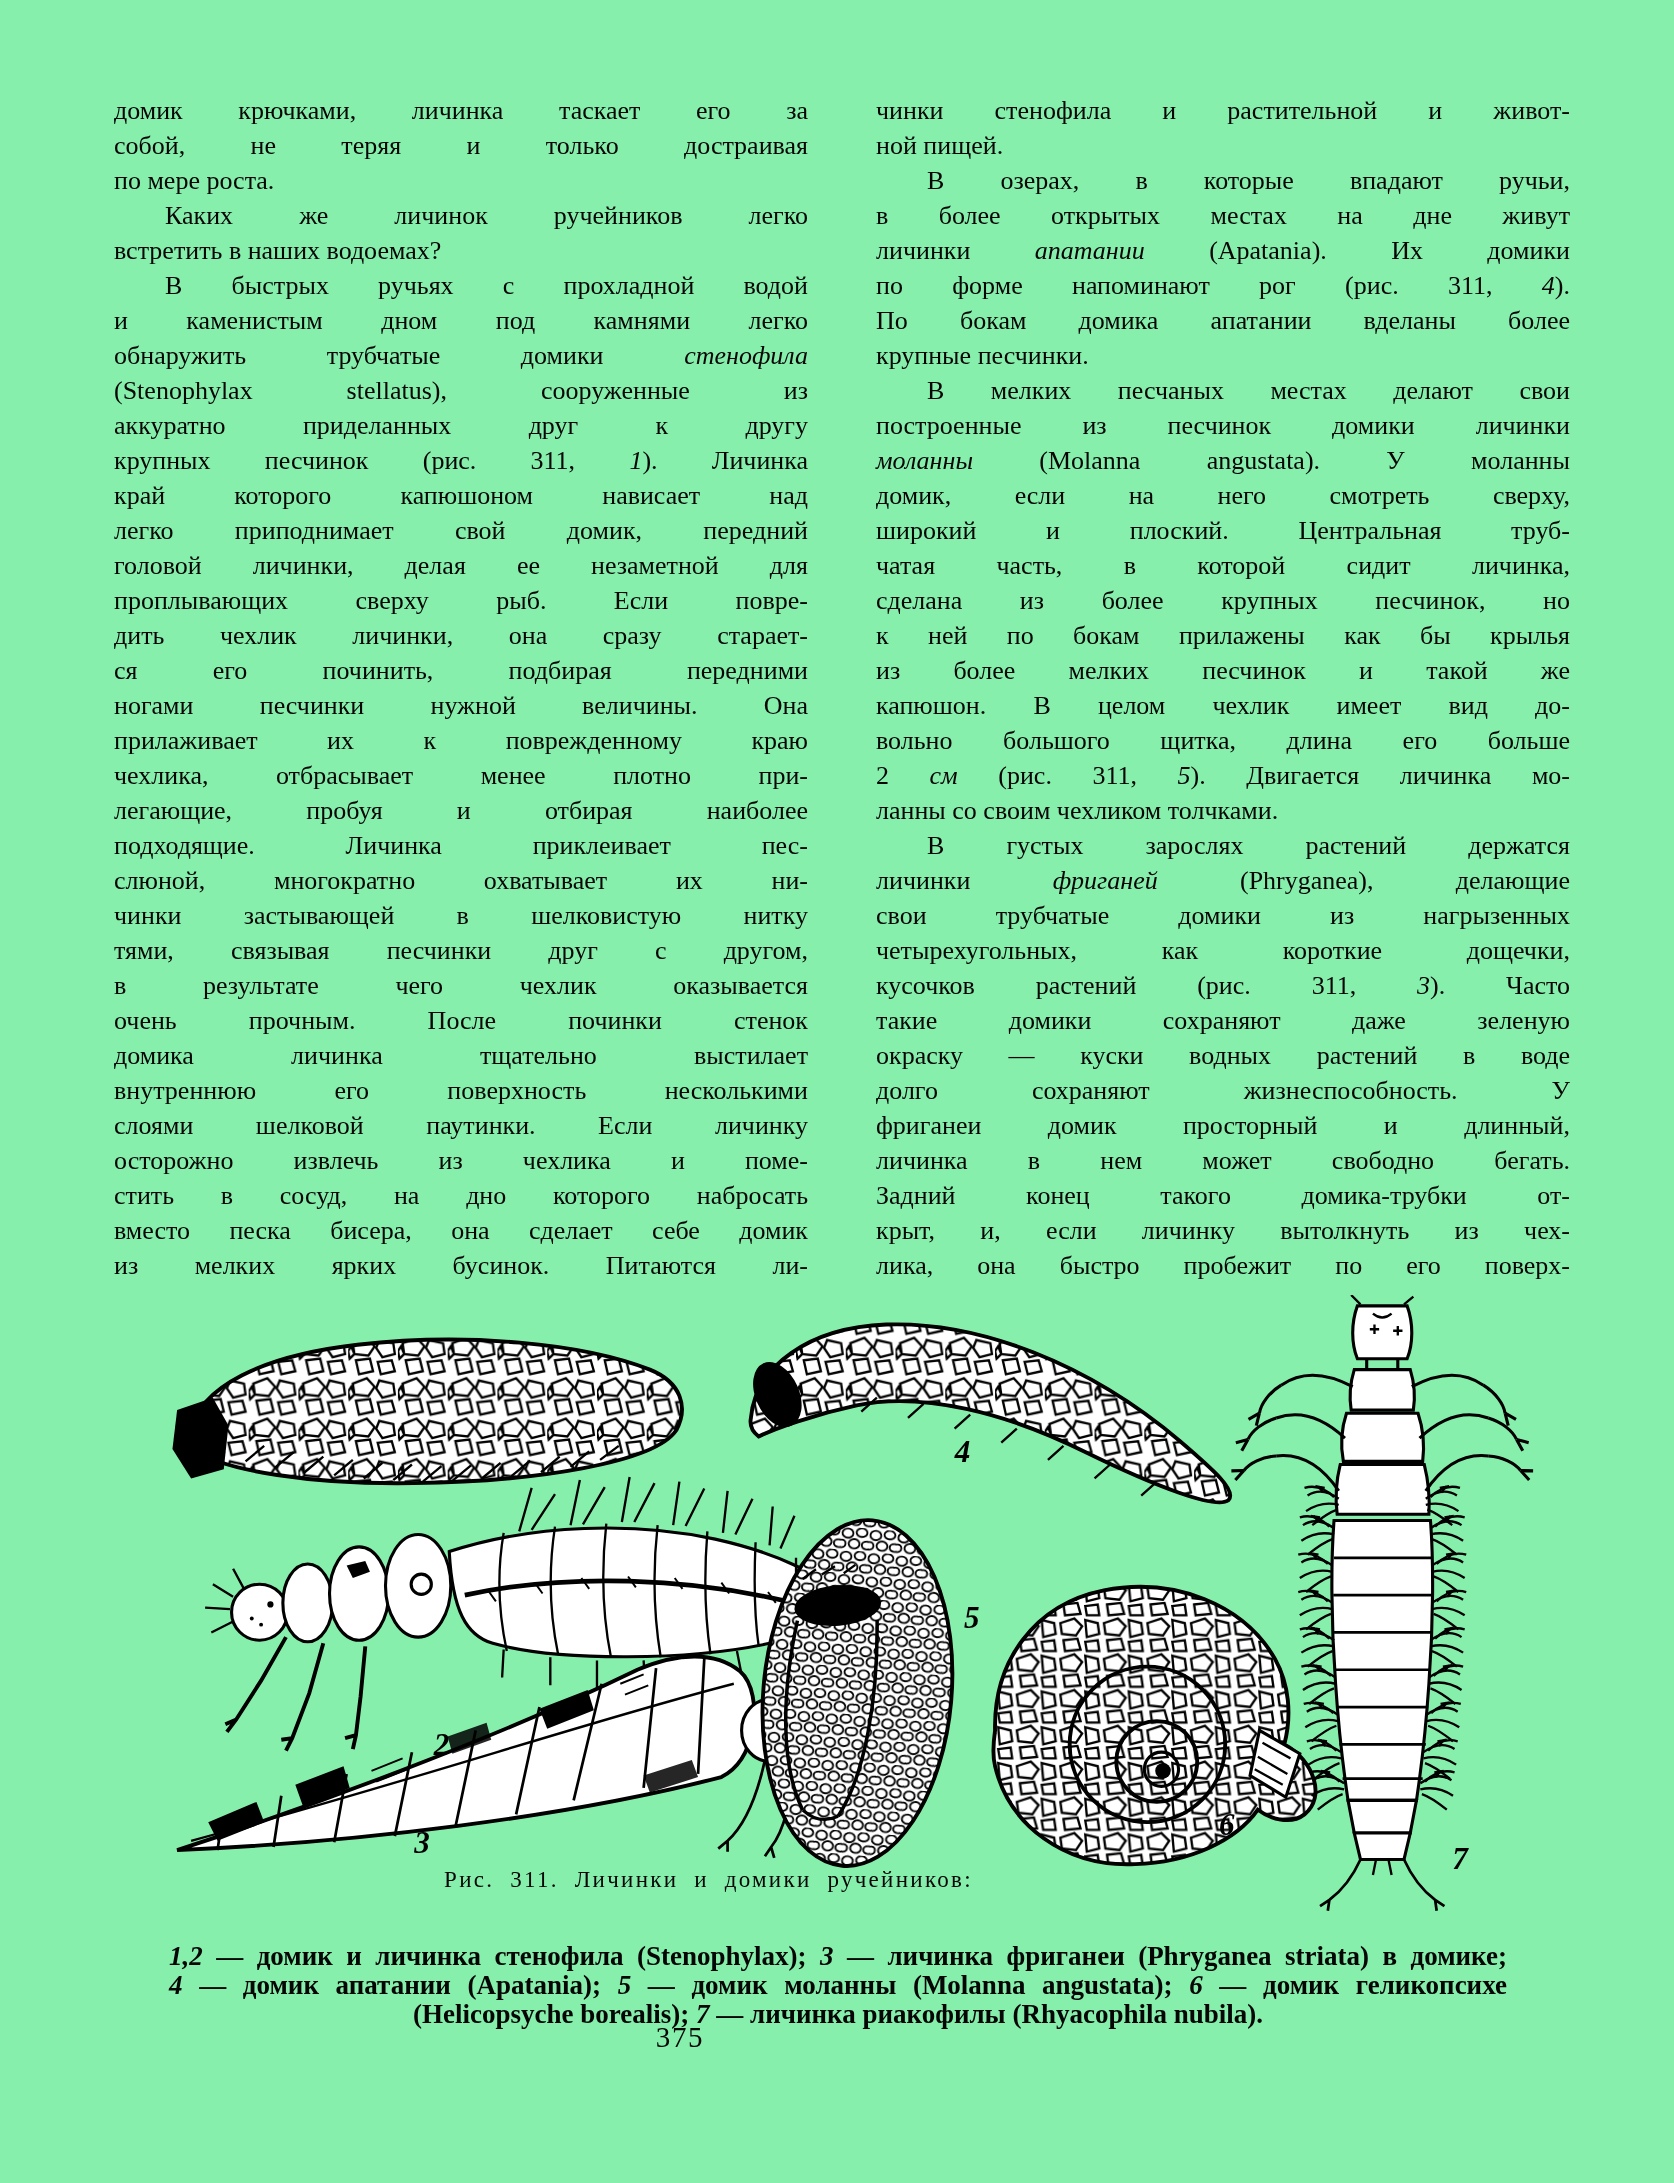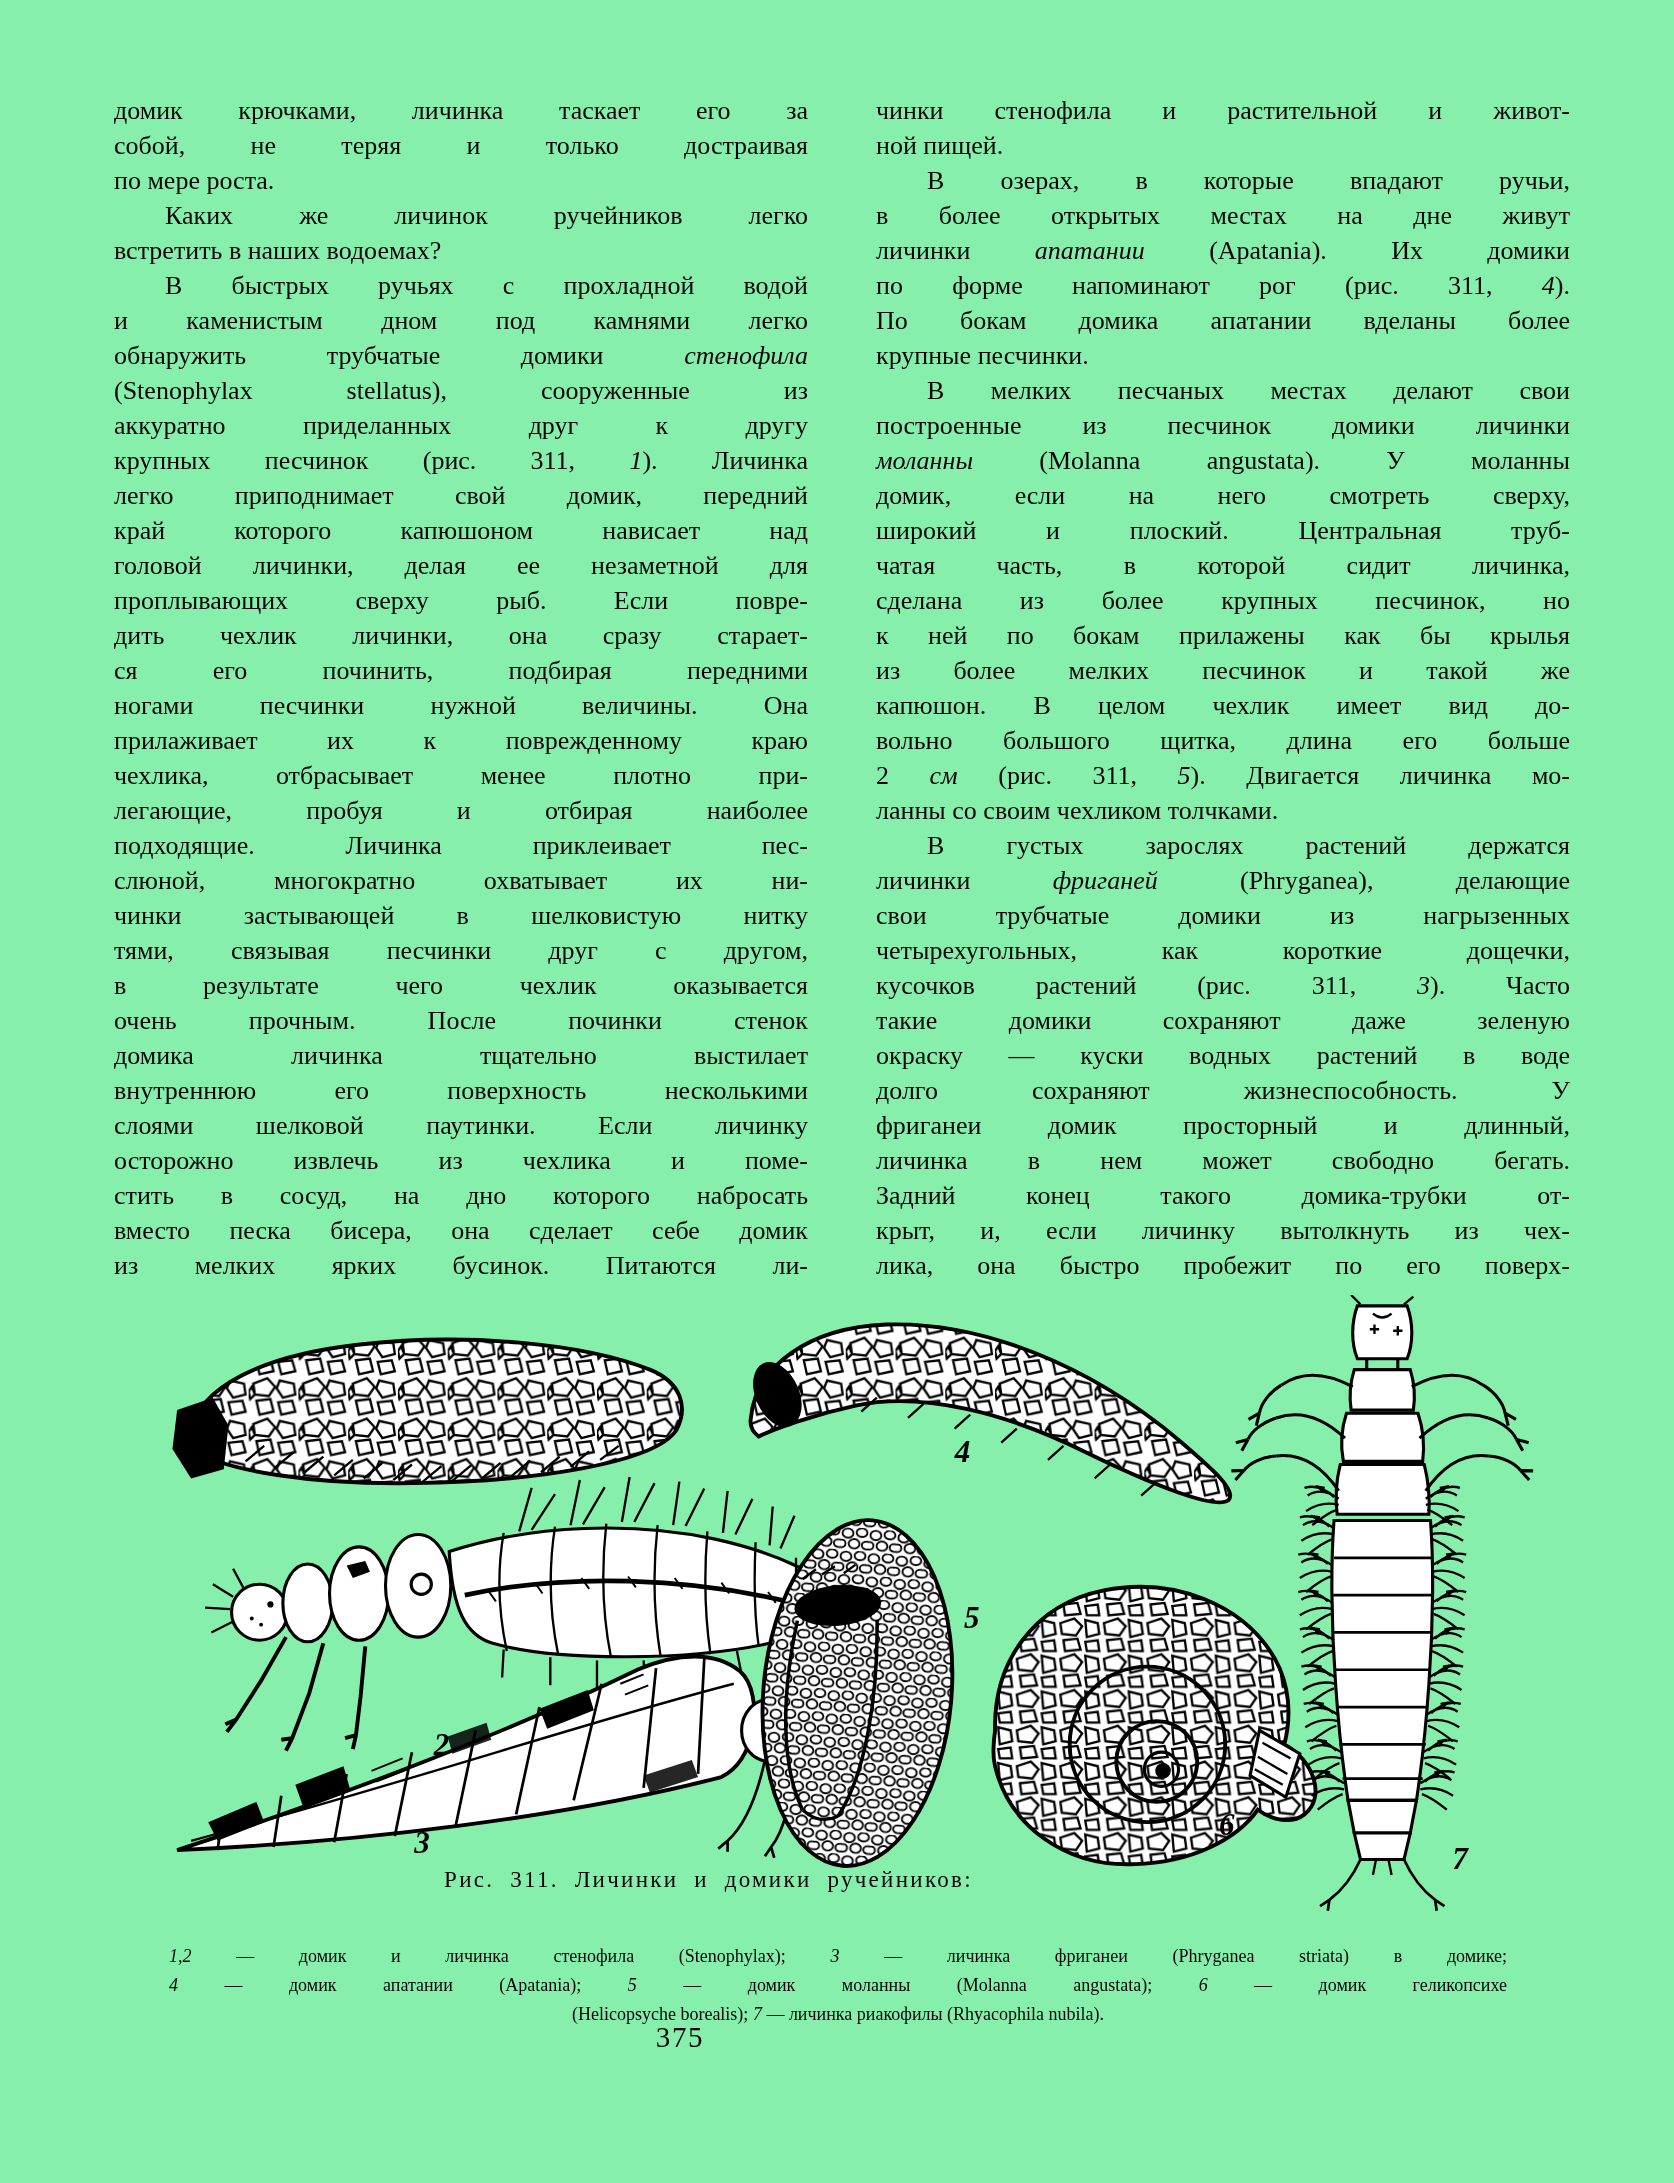--- a/index.html
+++ b/index.html
@@ -21,21 +21,21 @@
   i{font-style:italic;}
   .fig{position:absolute;left:99px;top:1295px;width:1478px;height:622px;}
   .fig svg{display:block;width:1478px;height:622px;}
   .flabel{font:italic 700 40px "Liberation Serif","DejaVu Serif",serif;fill:#000;}
   .cap-title{
     position:absolute;left:0;top:1867px;width:1417px;text-align:center;
     font-size:23px;letter-spacing:2.3px;word-spacing:7.8px;
   }
   .cap{
     position:absolute;left:169px;top:1942px;width:1338px;
-    font-size:18px;line-height:29px;
+    font-size:27px;line-height:29px;font-weight:bold;
   }
   .capln{text-align:justify;text-align-last:justify;}
   .capln.c{text-align:center;text-align-last:center;}
   .pageno{
     position:absolute;left:0;top:2021px;width:1360px;text-align:center;
     font-size:29px;letter-spacing:1.6px;
   }
 </style>
 </head>
 <body>
@@ -47,22 +47,22 @@
       <div class="ln">собой, не теряя и только достраивая</div>
       <div class="ln e">по мере роста.</div>
       <div class="ln ind">Каких же личинок ручейников легко</div>
       <div class="ln e">встретить в наших водоемах?</div>
       <div class="ln ind">В быстрых ручьях с прохладной водой</div>
       <div class="ln">и каменистым дном под камнями легко</div>
       <div class="ln">обнаружить трубчатые домики <i>стенофила</i></div>
       <div class="ln">(Stenophylax stellatus), сооруженные из</div>
       <div class="ln">аккуратно приделанных друг к другу</div>
       <div class="ln">крупных песчинок (рис. 311, <i>1</i>). Личинка</div>
+      <div class="ln">край которого капюшоном нависает над</div>
       <div class="ln">легко приподнимает свой домик, передний</div>
-      <div class="ln">край которого капюшоном нависает над</div>
       <div class="ln">головой личинки, делая ее незаметной для</div>
       <div class="ln">проплывающих сверху рыб. Если повре-</div>
       <div class="ln">дить чехлик личинки, она сразу старает-</div>
       <div class="ln">ся его починить, подбирая передними</div>
       <div class="ln">ногами песчинки нужной величины. Она</div>
       <div class="ln">прилаживает их к поврежденному краю</div>
       <div class="ln">чехлика, отбрасывает менее плотно при-</div>
       <div class="ln">легающие, пробуя и отбирая наиболее</div>
       <div class="ln">подходящие. Личинка приклеивает пес-</div>
       <div class="ln">слюной, многократно охватывает их ни-</div>

